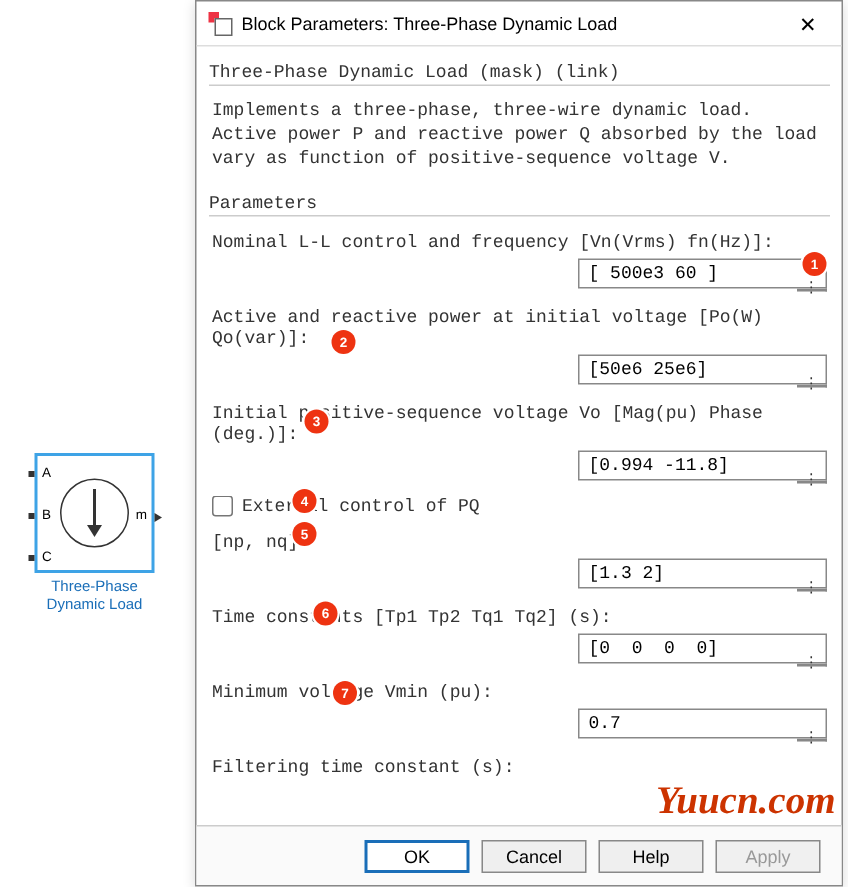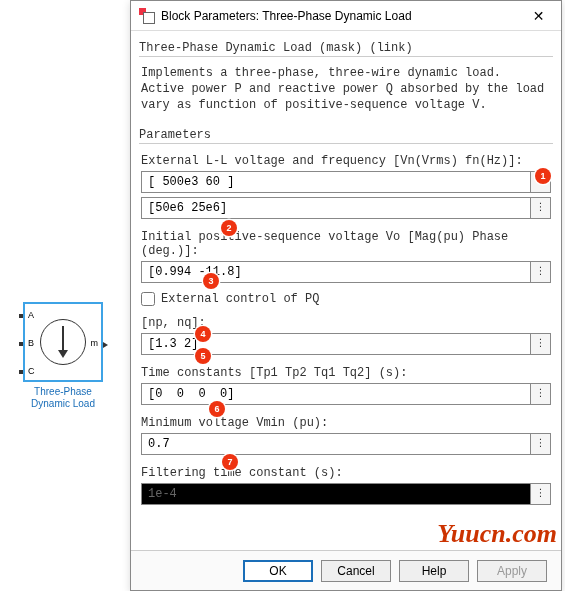--- a/index.html
+++ b/index.html
@@ -29,21 +29,21 @@
   .titlebar-icon::before { content:""; position:absolute; left:0; top:0; width:7px; height:7px; background:#e34; }
   .titlebar-icon::after { content:""; position:absolute; left:4px; top:4px; width:10px; height:10px; border:1px solid #666; background:#fff; }
   .titlebar-title { flex: 1; font-size: 12px; }
   .titlebar-close { width: 45px; height: 28px; display:flex; align-items:center; justify-content:center; font-size:14px; cursor:pointer; }
   
   .content { flex: 1; overflow-y: auto; padding: 4px 0 0 0; font-family: "Courier New", monospace; font-size: 12px; color: #333; }
   .section-hdr { border-bottom: 1px solid #ccc; margin: 6px 8px 4px 8px; padding-bottom: 1px; font-family: "Courier New", monospace; }
   .desc { padding: 4px 10px 8px 10px; font-family: "Courier New", monospace; line-height: 1.35; }
   
   .param-label { padding: 6px 10px 4px 10px; font-family: "Courier New", monospace; position: relative; }
-  .input-row { display: flex; align-items: center; padding: 0 10px 6px 10px; height: 26px; }
+  .input-row { display: flex; align-items: flex-end; padding: 0 10px 6px 10px; height: 26px; flex-direction: column; }
   .input-row input[type="text"] { flex: 1; border: 1px solid #888; padding: 2px 6px; font-family: "Courier New", monospace; font-size: 12px; height: 22px; }
   .input-row input.disabled { background: #000000; color: #666; }
   .actions-btn { width: 20px; height: 22px; border: 1px solid #888; border-left: none; background: #f5f5f5; display:flex; align-items:center; justify-content:center; cursor:pointer; font-size:10px; line-height:0;}
   
   .checkbox-row { padding: 4px 10px; display:flex; align-items:center; gap:6px; position:relative;}
   .checkbox-row input[type="checkbox"] { width:14px; height:14px; }
   
   .marker { position: absolute; width: 16px; height: 16px; border-radius: 50%; background: #e31; color: #fff; font-size: 9px; font-weight: bold; display:flex; align-items:center; justify-content:center; font-family: Arial; z-index:50; box-shadow: 0 0 0 1.5px #fff;}
   
   .button-bar { height: 40px; border-top: 1px solid #ccc; display:flex; align-items:center; justify-content:flex-end; gap:8px; padding: 0 14px; background:#fafafa;margin-top:32px;}
@@ -87,26 +87,27 @@
   </div>
 
   <div class="content">
     <div class="section-hdr">
       <span>Three-Phase Dynamic Load (mask) </span><span class="link">(link)</span>
     </div>
     <div class="desc">Implements a three-phase, three-wire dynamic load. Active power P and reactive power Q absorbed by the load vary as function of positive-sequence voltage V.</div>
 
     <div class="section-hdr">Parameters</div>
 
-    <div class="param-label">External L-L voltage and frequency  [Vn(Vrms) fn(Hz)]:</div>
+    <div class="param-label">Nominal L-L control and frequency  [Vn(Vrms) fn(Hz)]:</div>
     <div class="input-row">
         <input type="text" value="[ 500e3 60 ]" style="">
         <div class="actions-btn">⋮</div>
       </div>
 
+    <div class="param-label">Active and reactive power at initial voltage [Po(W) Qo(var)]:</div>
     <div class="input-row">
         <input type="text" value="[50e6 25e6]" style="">
         <div class="actions-btn">⋮</div>
       </div>
 
     <div class="param-label">Initial positive-sequence voltage Vo [Mag(pu) Phase (deg.)]:</div>
     <div class="input-row">
         <input type="text" value="[0.994 -11.8]" style="">
         <div class="actions-btn">⋮</div>
       </div>

